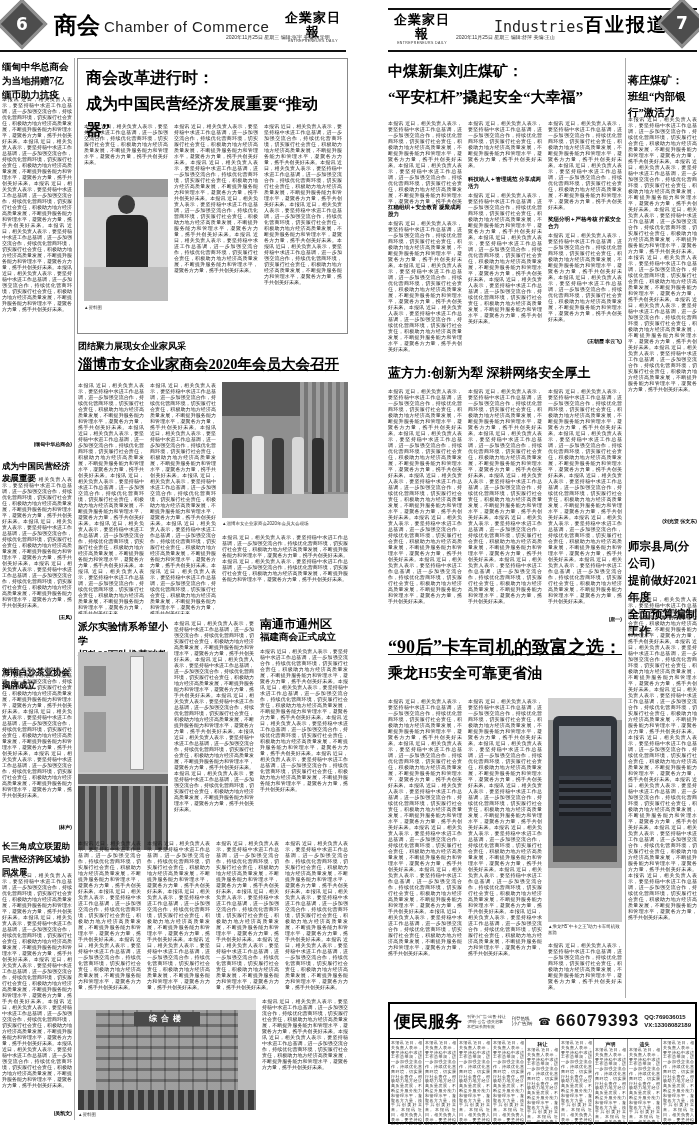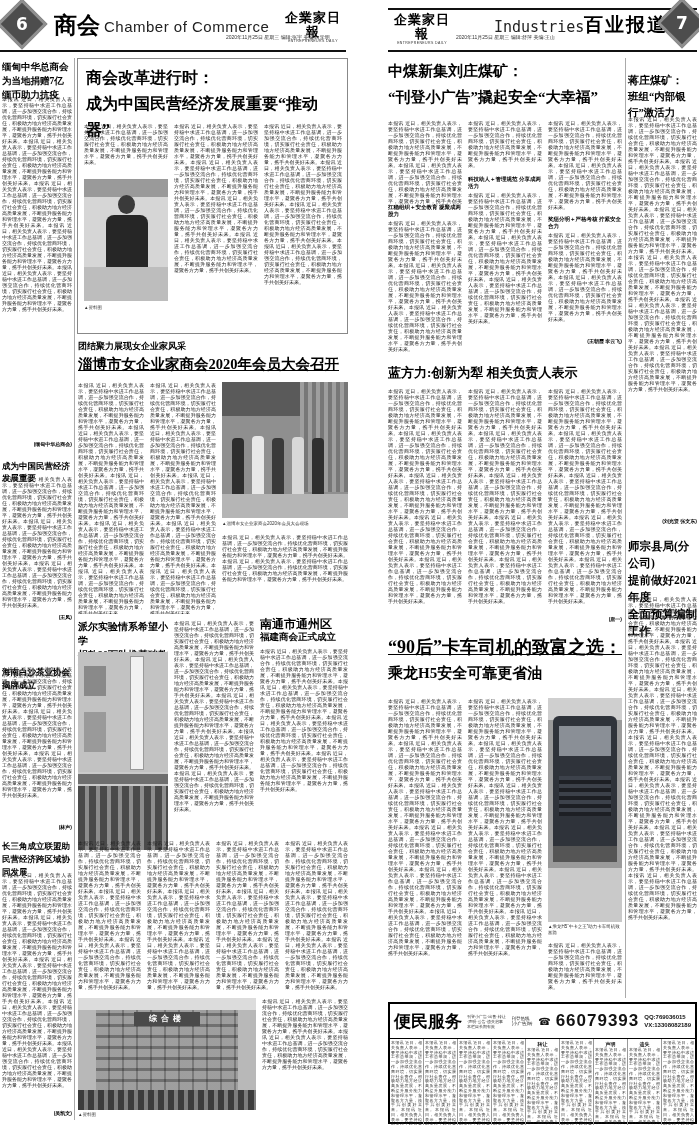--- a/index.html
+++ b/index.html
@@ -143,40 +143,40 @@
   <div class="a dateline" style="left:104px;top:34px;">2020年11月25日 星期三 编辑:舒萍 美编:王山</div>
   <div class="a" style="left:142px;top:18px;font-size:15px;font-family:'DejaVu Sans Mono',monospace;color:#222;">Industries</div>
   <div class="a ht" style="left:232px;top:12px;font-size:19px;letter-spacing:2px;">百业报道</div>
   <div class="a diamond" style="left:312px;top:5px;">
     <span>7</span>
   </div>
   <div class="a hrule" style="left:36px;top:50px;width:309px;"></div>
 
   <div class="a" style="left:36px;top:58px;width:240px;">
     <div class="ht" style="font-size:15px;line-height:26px;">中煤新集刘庄煤矿：</div>
-    <div class="ht" style="font-size:15px;line-height:26px;">“刊登小广告”撬起安全“大幸福”</div>
+    <div class="ht" style="font-size:15px;line-height:26px;">“平安杠杆”撬起安全“大幸福”</div>
   </div>
   <div class="a" style="left:36px;top:120px;width:74px;height:238px;">
     <div class="btxt" style="height:84px;">本报讯 近日，相关负责人表示，要坚持稳中求进工作总基调，进一步加强交流合作，持续优化营商环境，切实履行社会责任，积极助力地方经济高质量发展，不断提升服务能力和管理水平，凝聚各方力量，携手共创美好未来。本报讯 近日，相关负责人表示，要坚持稳中求进工作总基调，进一步加强交流合作，持续优化营商环境，切实履行社会责任，积极助力地方经济高质量发展，不断提升服务能力和管理水平，凝聚各方力量，携手共创美好未来。</div>
     <div class="subhead" style="height:16px;width:74px;">扛稳组织＋安全教育 凝聚成两股力</div>
     <div class="btxt" style="height:136px;">本报讯 近日，相关负责人表示，要坚持稳中求进工作总基调，进一步加强交流合作，持续优化营商环境，切实履行社会责任，积极助力地方经济高质量发展，不断提升服务能力和管理水平，凝聚各方力量，携手共创美好未来。本报讯 近日，相关负责人表示，要坚持稳中求进工作总基调，进一步加强交流合作，持续优化营商环境，切实履行社会责任，积极助力地方经济高质量发展，不断提升服务能力和管理水平，凝聚各方力量，携手共创美好未来。本报讯 近日，相关负责人表示，要坚持稳中求进工作总基调，进一步加强交流合作，持续优化营商环境，切实履行社会责任，积极助力地方经济高质量发展，不断提升服务能力和管理水平，凝聚各方力量，携手共创美好未来。</div>
   </div>
   <div class="a" style="left:116px;top:120px;width:74px;height:238px;">
     <div class="btxt" style="height:56px;">本报讯 近日，相关负责人表示，要坚持稳中求进工作总基调，进一步加强交流合作，持续优化营商环境，切实履行社会责任，积极助力地方经济高质量发展，不断提升服务能力和管理水平，凝聚各方力量，携手共创美好未来。</div>
     <div class="subhead" style="height:16px;width:74px;">科技助人＋管理规范 分享成两活力</div>
     <div class="btxt" style="height:164px;">本报讯 近日，相关负责人表示，要坚持稳中求进工作总基调，进一步加强交流合作，持续优化营商环境，切实履行社会责任，积极助力地方经济高质量发展，不断提升服务能力和管理水平，凝聚各方力量，携手共创美好未来。本报讯 近日，相关负责人表示，要坚持稳中求进工作总基调，进一步加强交流合作，持续优化营商环境，切实履行社会责任，积极助力地方经济高质量发展，不断提升服务能力和管理水平，凝聚各方力量，携手共创美好未来。本报讯 近日，相关负责人表示，要坚持稳中求进工作总基调，进一步加强交流合作，持续优化营商环境，切实履行社会责任，积极助力地方经济高质量发展，不断提升服务能力和管理水平，凝聚各方力量，携手共创美好未来。</div>
   </div>
   <div class="a" style="left:196px;top:120px;width:74px;height:238px;">
     <div class="btxt" style="height:96px;">本报讯 近日，相关负责人表示，要坚持稳中求进工作总基调，进一步加强交流合作，持续优化营商环境，切实履行社会责任，积极助力地方经济高质量发展，不断提升服务能力和管理水平，凝聚各方力量，携手共创美好未来。本报讯 近日，相关负责人表示，要坚持稳中求进工作总基调，进一步加强交流合作，持续优化营商环境，切实履行社会责任，积极助力地方经济高质量发展，不断提升服务能力和管理水平，凝聚各方力量，携手共创美好未来。</div>
     <div class="subhead" style="height:16px;width:74px;">奖惩分明＋严格考核 拧紧安全合力</div>
     <div class="btxt" style="height:106px;">本报讯 近日，相关负责人表示，要坚持稳中求进工作总基调，进一步加强交流合作，持续优化营商环境，切实履行社会责任，积极助力地方经济高质量发展，不断提升服务能力和管理水平，凝聚各方力量，携手共创美好未来。本报讯 近日，相关负责人表示，要坚持稳中求进工作总基调，进一步加强交流合作，持续优化营商环境，切实履行社会责任，积极助力地方经济高质量发展，不断提升服务能力和管理水平，凝聚各方力量，携手共创美好未来。</div>
     <div class="sign">(王朝霞 李云飞)</div>
   </div>
 
-  <div class="a ht" style="left:36px;top:364px;width:240px;font-size:13px;line-height:18px;">蓝方力:创新为犁  相关负责人表示</div>
+  <div class="a ht" style="left:36px;top:364px;width:240px;font-size:13px;line-height:18px;">蓝方力:创新为犁  深耕网络安全厚土</div>
   <div class="a btxt" style="left:36px;top:388px;width:74px;height:238px;">本报讯 近日，相关负责人表示，要坚持稳中求进工作总基调，进一步加强交流合作，持续优化营商环境，切实履行社会责任，积极助力地方经济高质量发展，不断提升服务能力和管理水平，凝聚各方力量，携手共创美好未来。本报讯 近日，相关负责人表示，要坚持稳中求进工作总基调，进一步加强交流合作，持续优化营商环境，切实履行社会责任，积极助力地方经济高质量发展，不断提升服务能力和管理水平，凝聚各方力量，携手共创美好未来。本报讯 近日，相关负责人表示，要坚持稳中求进工作总基调，进一步加强交流合作，持续优化营商环境，切实履行社会责任，积极助力地方经济高质量发展，不断提升服务能力和管理水平，凝聚各方力量，携手共创美好未来。本报讯 近日，相关负责人表示，要坚持稳中求进工作总基调，进一步加强交流合作，持续优化营商环境，切实履行社会责任，积极助力地方经济高质量发展，不断提升服务能力和管理水平，凝聚各方力量，携手共创美好未来。本报讯 近日，相关负责人表示，要坚持稳中求进工作总基调，进一步加强交流合作，持续优化营商环境，切实履行社会责任，积极助力地方经济高质量发展，不断提升服务能力和管理水平，凝聚各方力量，携手共创美好未来。</div>
   <div class="a btxt" style="left:116px;top:388px;width:74px;height:238px;">本报讯 近日，相关负责人表示，要坚持稳中求进工作总基调，进一步加强交流合作，持续优化营商环境，切实履行社会责任，积极助力地方经济高质量发展，不断提升服务能力和管理水平，凝聚各方力量，携手共创美好未来。本报讯 近日，相关负责人表示，要坚持稳中求进工作总基调，进一步加强交流合作，持续优化营商环境，切实履行社会责任，积极助力地方经济高质量发展，不断提升服务能力和管理水平，凝聚各方力量，携手共创美好未来。本报讯 近日，相关负责人表示，要坚持稳中求进工作总基调，进一步加强交流合作，持续优化营商环境，切实履行社会责任，积极助力地方经济高质量发展，不断提升服务能力和管理水平，凝聚各方力量，携手共创美好未来。本报讯 近日，相关负责人表示，要坚持稳中求进工作总基调，进一步加强交流合作，持续优化营商环境，切实履行社会责任，积极助力地方经济高质量发展，不断提升服务能力和管理水平，凝聚各方力量，携手共创美好未来。本报讯 近日，相关负责人表示，要坚持稳中求进工作总基调，进一步加强交流合作，持续优化营商环境，切实履行社会责任，积极助力地方经济高质量发展，不断提升服务能力和管理水平，凝聚各方力量，携手共创美好未来。</div>
   <div class="a" style="left:196px;top:388px;width:74px;height:238px;">
     <div class="btxt" style="height:228px;">本报讯 近日，相关负责人表示，要坚持稳中求进工作总基调，进一步加强交流合作，持续优化营商环境，切实履行社会责任，积极助力地方经济高质量发展，不断提升服务能力和管理水平，凝聚各方力量，携手共创美好未来。本报讯 近日，相关负责人表示，要坚持稳中求进工作总基调，进一步加强交流合作，持续优化营商环境，切实履行社会责任，积极助力地方经济高质量发展，不断提升服务能力和管理水平，凝聚各方力量，携手共创美好未来。本报讯 近日，相关负责人表示，要坚持稳中求进工作总基调，进一步加强交流合作，持续优化营商环境，切实履行社会责任，积极助力地方经济高质量发展，不断提升服务能力和管理水平，凝聚各方力量，携手共创美好未来。本报讯 近日，相关负责人表示，要坚持稳中求进工作总基调，进一步加强交流合作，持续优化营商环境，切实履行社会责任，积极助力地方经济高质量发展，不断提升服务能力和管理水平，凝聚各方力量，携手共创美好未来。本报讯 近日，相关负责人表示，要坚持稳中求进工作总基调，进一步加强交流合作，持续优化营商环境，切实履行社会责任，积极助力地方经济高质量发展，不断提升服务能力和管理水平，凝聚各方力量，携手共创美好未来。</div>
     <div class="sign">(唐一)</div>
   </div>
 
   <div class="a" style="left:36px;top:634px;width:240px;">
     <div class="ht" style="font-size:18px;line-height:26px;text-decoration:underline;">“90后”卡车司机的致富之选：</div>
     <div class="ht" style="font-size:15px;line-height:26px;">乘龙H5安全可靠更省油</div>

